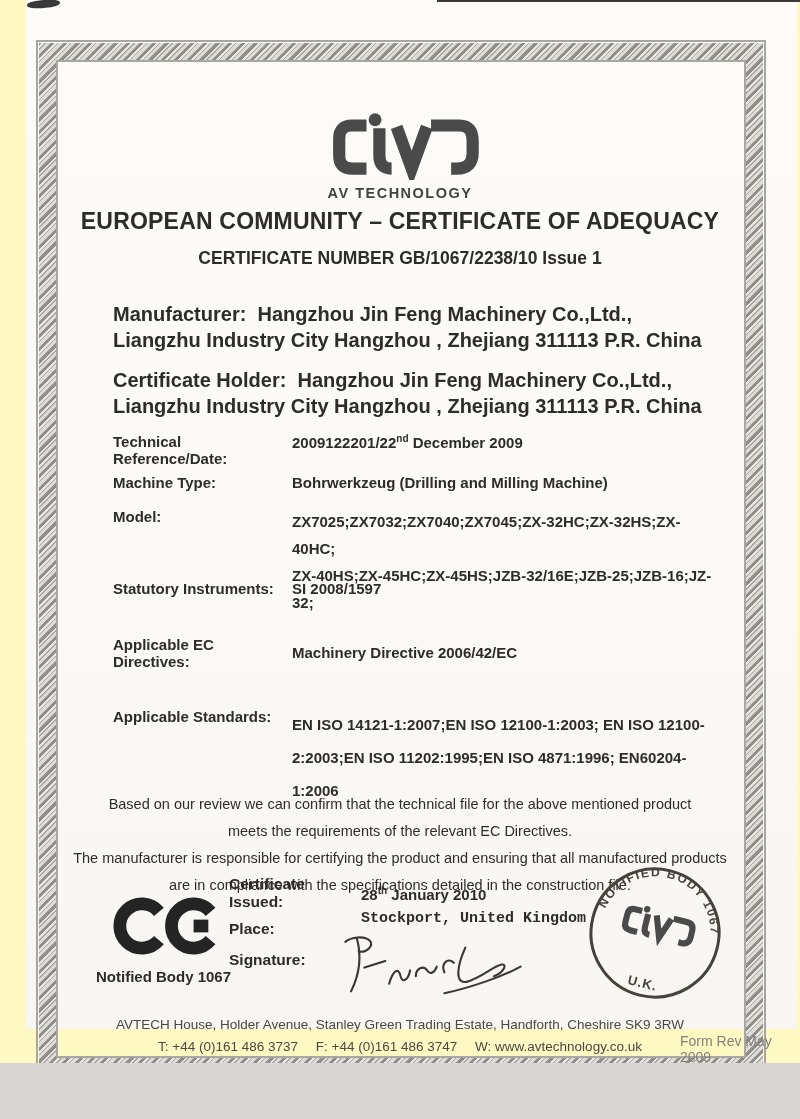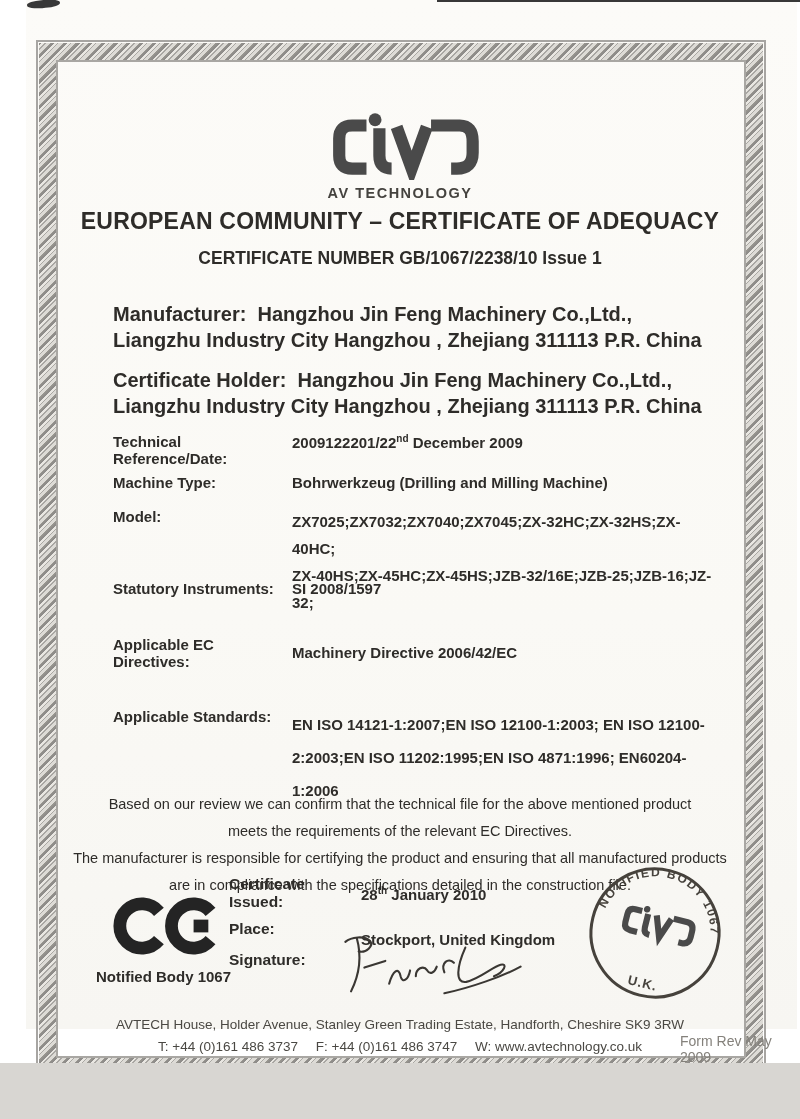--- a/index.html
+++ b/index.html
@@ -1,17 +1,17 @@
 <!DOCTYPE html>
 <html><head>
 <meta charset="utf-8">
 <style>
   html,body{margin:0;padding:0;}
   body{background:#d8d6d2;font-family:"Liberation Sans", sans-serif;}
-  .scan{position:relative;width:800px;height:1063px;margin:0 auto;background:#ffffff;overflow:hidden;}
+  .scan{position:relative;width:800px;height:1063px;margin:0 auto;background:#fef9c3;overflow:hidden;}
   .paper{position:absolute;left:26px;top:0;right:3px;bottom:34px;background:linear-gradient(180deg,#fcfbf8 0%,#faf9f5 60%,#f7f6f2 100%);}
   .artifact{position:absolute;background:#383838;}
   
   .frame{position:absolute;left:36px;top:40px;width:730px;height:1038px;border:2px solid #a7a5a2;padding:1px;box-sizing:border-box;background:transparent;}
   .frame-band{width:100%;height:100%;box-sizing:border-box;border:17px solid transparent;
     border-image:repeating-linear-gradient(135deg,#8f8d8a 0 2px,#e9e7e2 2px 4px,#a9a7a3 4px 5px,#dddbd6 5px 8px,#97958f 8px 9px) 17 repeat;}
   .frame-inner{width:100%;height:100%;box-sizing:border-box;border:2px solid #a9a7a3;}
   
   .blk{position:absolute;color:#2e2c29;}
   .center{left:0;width:800px;text-align:center;}
@@ -108,21 +108,21 @@
         <path d="M170,75 H200"></path>
       </g>
     </svg>
   </div>
   <div class="blk ce-caption" style="left:96px;top:968px;width:170px;">Notified Body 1067</div>
 
   <div class="blk ilabel" style="top:863px;margin-top:12px;">Certificate Issued:</div>
   <div class="blk ivalue" style="top:885px;"><span>28</span><sup>th</sup><span> January 2010</span></div>
 
   <div class="blk ilabel" style="top:920px;">Place:</div>
-  <div class="blk ivalue" style="top:931px;">Stockport, United Kingdom</div>
+  <div class="blk ivalue" style="top:910px;font-family:Liberation Mono, monospace;">Stockport, United Kingdom</div>
 
   <div class="blk ilabel" style="top:951px;">Signature:</div>
 
   <div class="blk" style="left:332px;top:928px;">
     <svg width="200" height="82" viewBox="0 0 210 85">
       <g fill="none" stroke="#3a3733" stroke-width="2.2" stroke-linecap="round">
         <path d="M14,14 C20,9 34,7 40,13 C44,18 36,26 28,24"></path>
         <path d="M26,10 C31,28 29,48 20,66"></path>
         <path d="M34,41 L56,34"></path>
         <path d="M60,58 C64,44 70,40 72,50 C74,58 80,54 82,44"></path>

